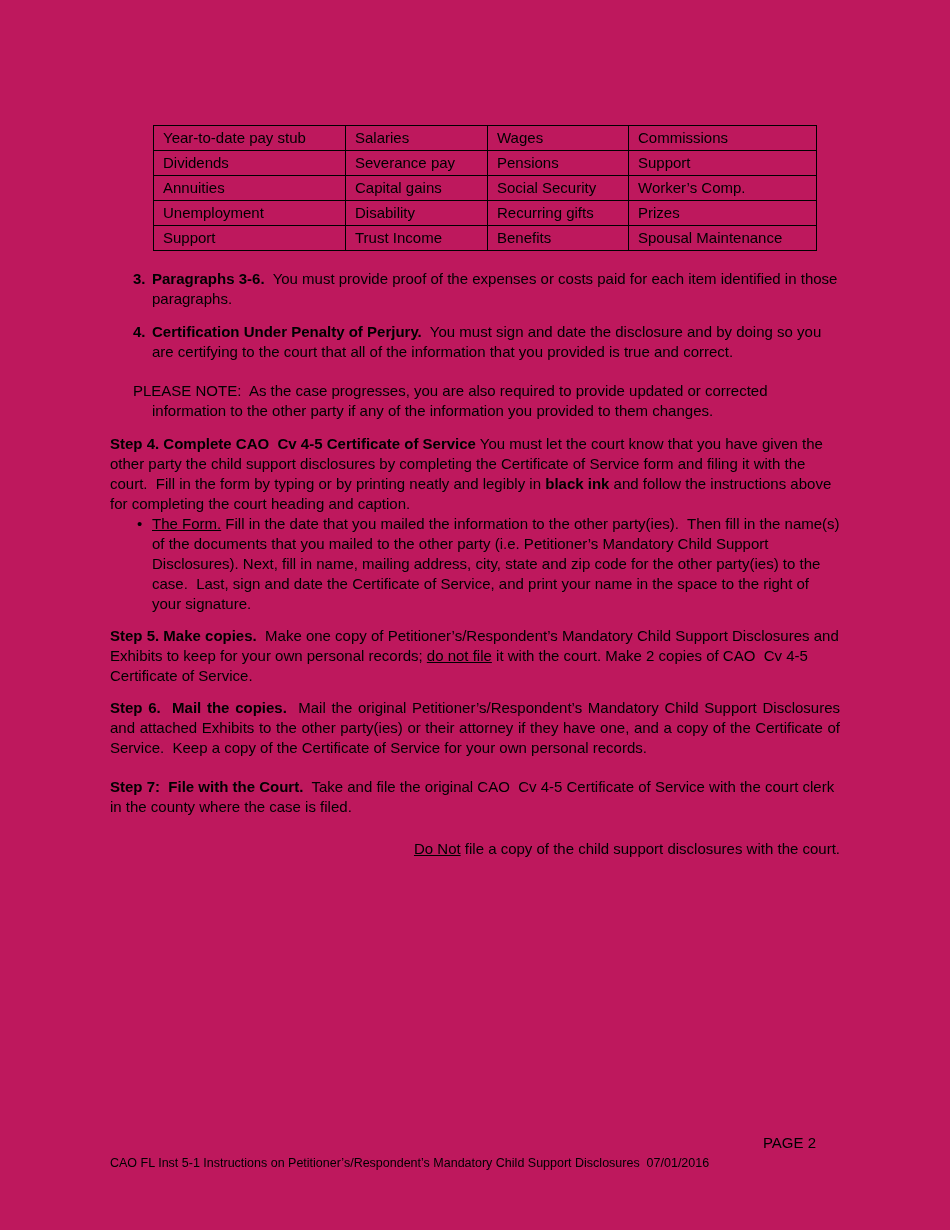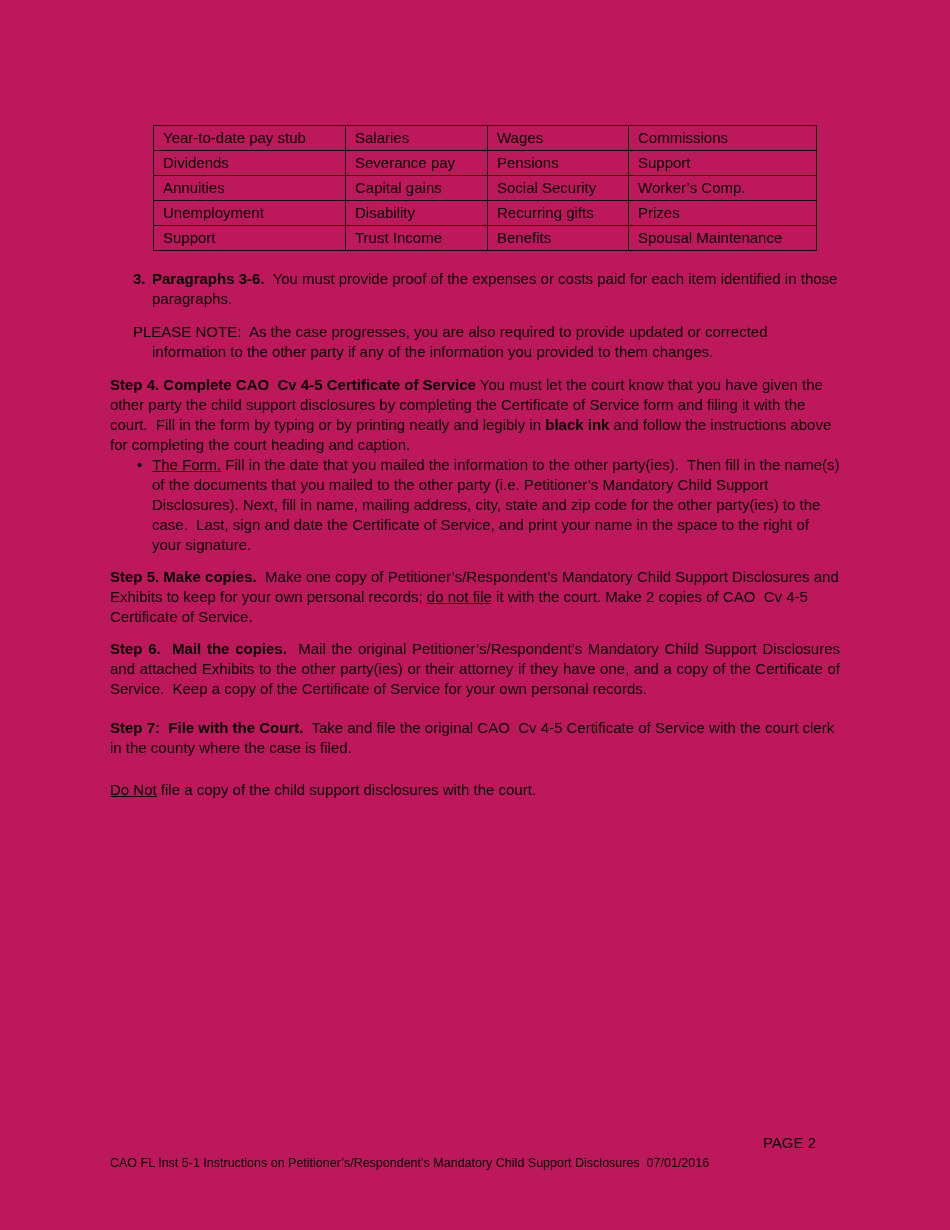--- a/index.html
+++ b/index.html
@@ -68,21 +68,21 @@
     display: inline-block;
     width: 15px;
     text-indent: 0;
   }
   .mb0  { margin-bottom: 0; }
   .mb12 { margin-bottom: 12px; }
   .mb13 { margin-bottom: 13px; }
   .mb19 { margin-bottom: 19px; }
   .mb22 { margin-bottom: 22px; }
   p.justified { text-align: justify; }
-  p.donot { text-align: left; margin-top: 22px; }
+  p.donot { text-align: right; margin-top: 22px; }
   
   .page-num {
     position: absolute;
     top: 1134px;
     left: 110px;
     width: 706px;
     text-align: right;
     font-size: 15px;
     line-height: 18px;
   }
@@ -138,20 +138,21 @@
           <td>Support</td>
           <td>Trust Income</td>
           <td>Benefits</td>
           <td>Spousal Maintenance</td>
         </tr>
       </tbody>
     </table>
 
     <p class="numbered mb13"><span class="num">3.</span><span class="b">Paragraphs 3-6.</span><span>  You must provide proof of the expenses or costs paid for each item identified in those paragraphs.</span></p>
 
+    <p class="numbered mb19"><span class="num">4.</span><span class="b">Certification Under Penalty of Perjury.</span><span>  You must sign and date the disclosure and by doing so you are certifying to the court that all of the information that you provided is true and correct.</span></p>
 
     <p class="note mb13"><span>PLEASE NOTE:</span><span>  As the case progresses, you are also required to provide updated or corrected information to the other party if any of the information you provided to them changes.</span></p>
 
     <p class="mb0"><span class="b">Step 4. Complete CAO  Cv 4-5 Certificate of Service</span><span> You must let the court know that you have given the other party the child support disclosures by completing the Certificate of Service form and filing it with the court.  Fill in the form by typing or by printing neatly and legibly in </span><span class="b">black ink</span><span> and follow the instructions above for completing the court heading and caption.</span></p>
 
     <p class="bullet"><span class="marker">•</span><span class="bu">The Form.</span><span> Fill in the date that you mailed the information to the other party(ies).  Then fill in the name(s) of the documents that you mailed to the other party (i.e. Petitioner’s Mandatory Child Support Disclosures). Next, fill in name, mailing address, city, state and zip code for the other party(ies) to the case.  Last, sign and date the Certificate of Service, and print your name in the space to the right of your signature.</span></p>
 
     <p class="mb12"><span class="b">Step 5. Make copies.</span><span>  Make one copy of Petitioner’s/Respondent’s Mandatory Child Support Disclosures and Exhibits to keep for your own personal records; </span><span class="u">do not file</span><span> it with the court. Make 2 copies of CAO  Cv 4-5 Certificate of Service.</span></p>
 
     <p class="justified mb19"><span class="b">Step 6.  Mail the copies.</span><span>  Mail the original Petitioner’s/Respondent’s Mandatory Child Support Disclosures and attached Exhibits to the other party(ies) or their attorney if they have one, and a copy of the Certificate of Service.  Keep a copy of the Certificate of Service for your own personal records.</span></p>

